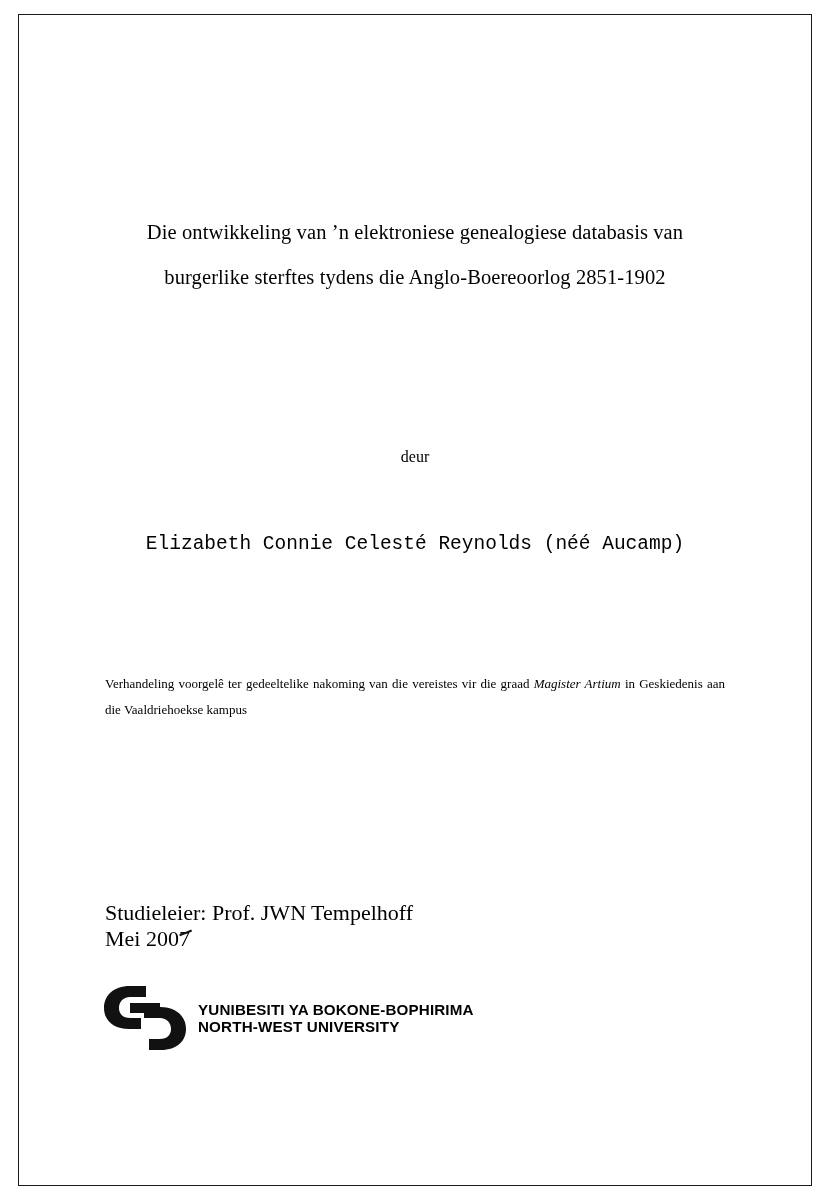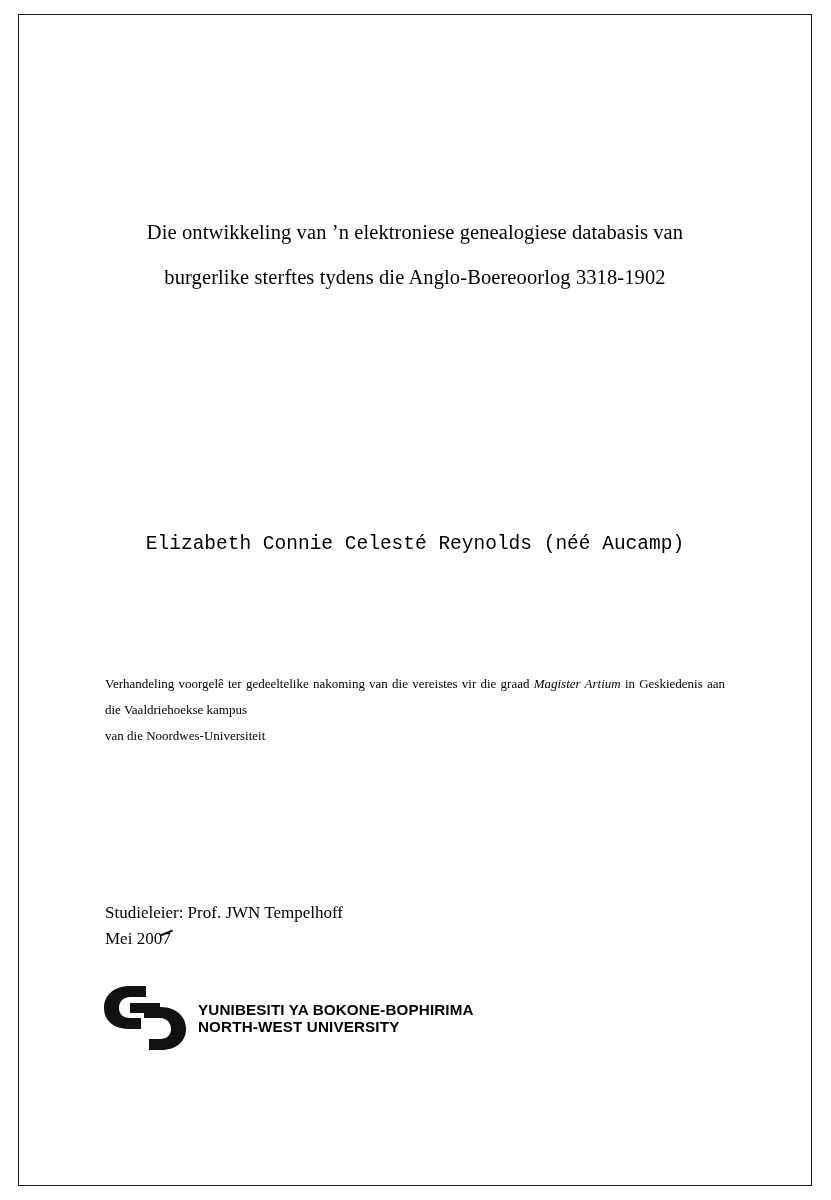--- a/index.html
+++ b/index.html
@@ -92,21 +92,21 @@
   .statement em {
     font-style: italic;
   }
 
   
   .supervisor {
     position: absolute;
     top: 886px;
     left: 5px;
     width: 620px;
-    font-size: 17px;
+    font-size: 22px;
     line-height: 26px;
     text-align: left;
   }
   .date-line {
     position: relative;
     display: inline-block;
     text-align: right;
   }
   .date-strike {
     position: absolute;
@@ -145,29 +145,29 @@
 </head>
 <body>
 
 <div class="page">
   <div class="page-border"></div>
 
   <div class="content">
 
     <div class="title">
       <span class="line">Die ontwikkeling van ’n elektroniese genealogiese databasis van</span>
-      <span class="line">burgerlike sterftes tydens die Anglo-Boereoorlog 3318-1902</span>
+      <span class="line">burgerlike sterftes tydens die Anglo-Boereoorlog 2851-1902</span>
     </div>
 
+    <div class="byline-word">deur</div>
 
     <div class="author">Elizabeth Connie Celesté Reynolds (néé Aucamp)</div>
 
     <div class="statement">
       <span>Verhandeling voorgelê ter gedeeltelike nakoming van die vereistes vir die graad </span><em>Magister Artium</em><span> in Geskiedenis aan die Vaaldriehoekse kampus</span>
-      <div class="last-line">van die Noordwes-Universiteit</div>
     </div>
 
     <div class="supervisor">
       <div>Studieleier: Prof. JWN Tempelhoff</div>
       <div class="date-line">
         <span>Mei 2007</span>
         <span class="date-strike"></span>
       </div>
     </div>
 

